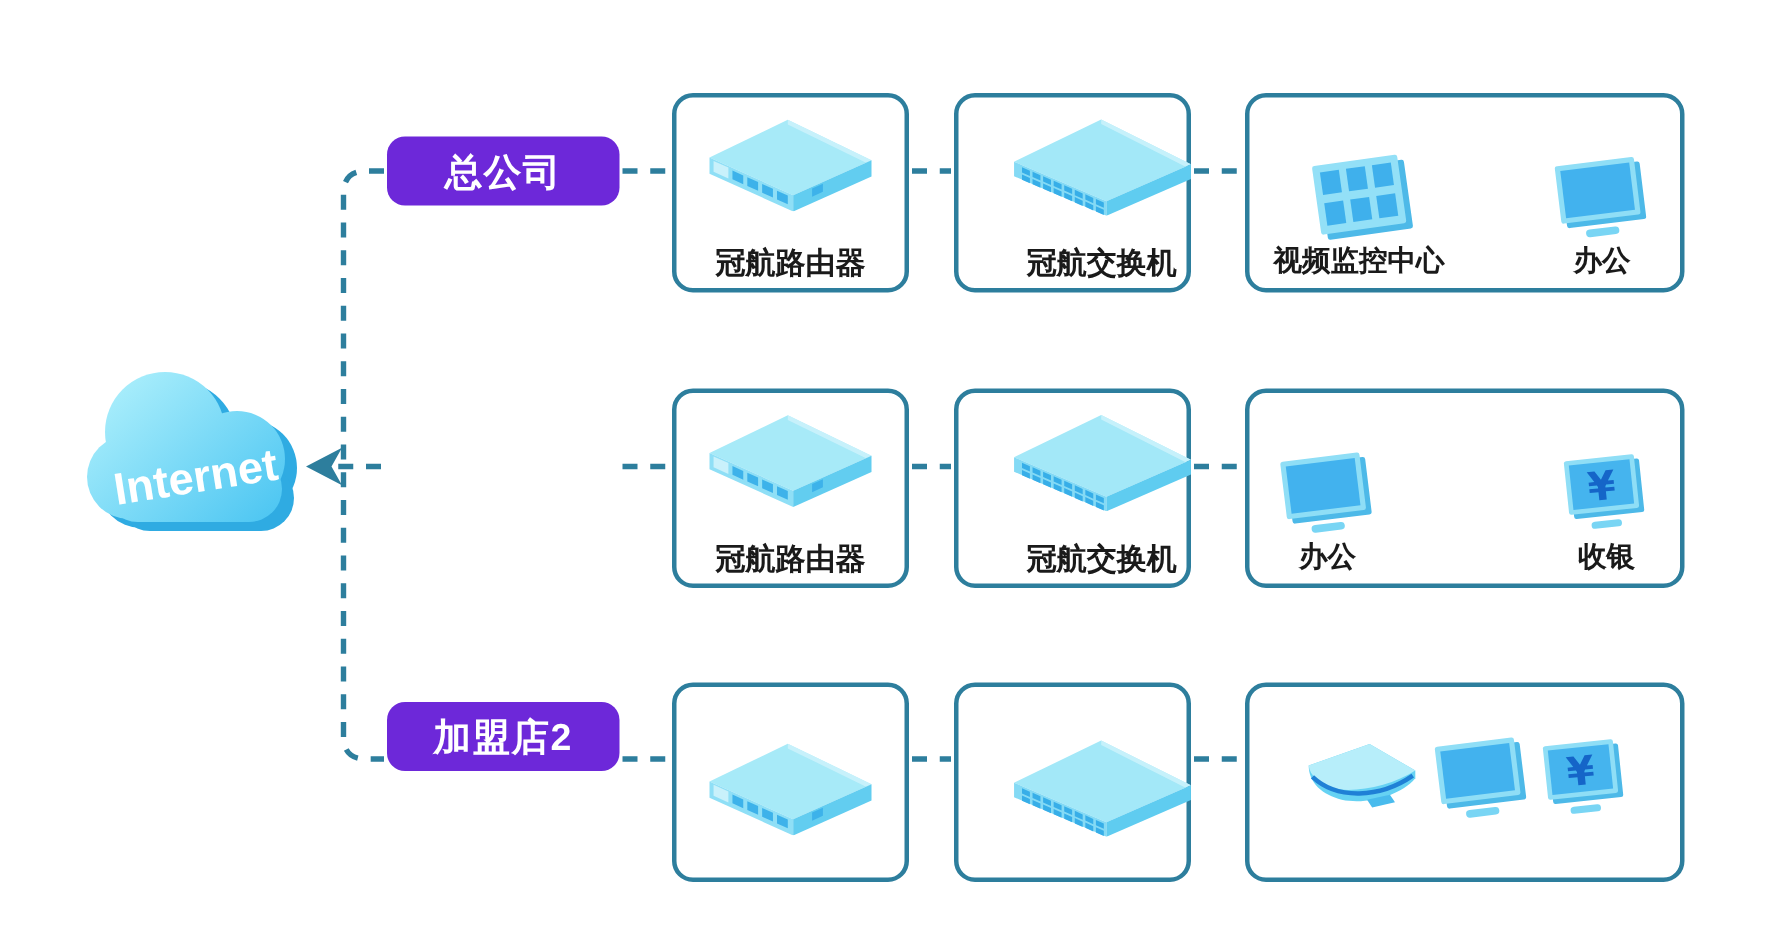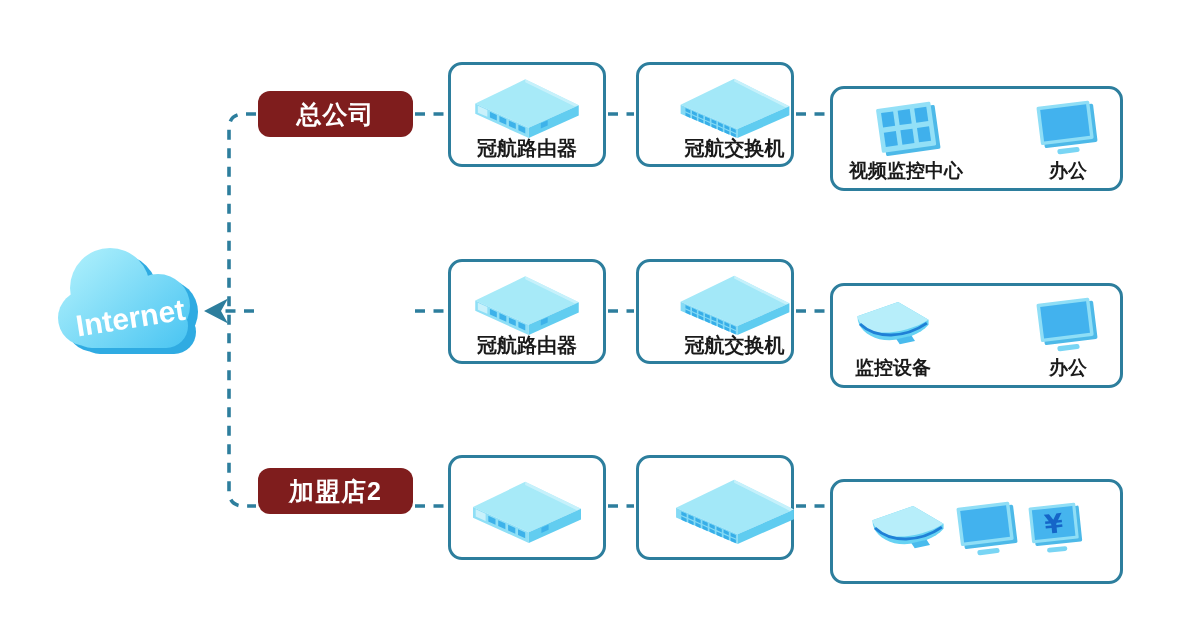--- a/index.html
+++ b/index.html
@@ -2,36 +2,36 @@
 <html><head>
 <meta charset="utf-8">
 <style>
   html,body{margin:0;padding:0;background:#ffffff;}
   body{font-family:"Liberation Sans","DejaVu Sans",sans-serif;}
   .canvas{position:relative;width:1181px;height:621px;background:#fff;overflow:hidden;}
   .wires{position:absolute;left:0;top:0;z-index:1;pointer-events:none;}
   .cloud{position:absolute;left:46px;top:226px;z-index:2;}
   .badge{
     position:absolute;left:258px;width:155px;height:46px;z-index:3;
-    background:#7f1d1d;border-radius:12px;color:#fff;
+    background:#6d28d9;border-radius:12px;color:#fff;
     display:flex;align-items:center;justify-content:center;
     font-size:25px;font-weight:bold;letter-spacing:1px;
   }
   .badge.r0{top:91px}.badge.r1{top:288px}.badge.r2{top:468px}
   .card{
-    position:absolute;height:105px;z-index:3;box-sizing:border-box;
+    position:absolute;height:133px;z-index:3;box-sizing:border-box;
     background:#fff;border:3px solid #2d7e9d;border-radius:14px;
     display:flex;flex-direction:column;align-items:center;justify-content:space-between;
     padding:4px 0 6px;
   }
   .card.r0{top:62px}.card.r1{top:259px}.card.r2{top:455px}
   .card.router{left:448px;width:158px;}
   .card.switch{left:636px;width:158px;padding-left:39px;}
   .card.devices{left:830px;width:293px;flex-direction:row;justify-content:space-between;
-    align-items:stretch;padding:4px 16px 7px;margin-top:24px;}
+    align-items:stretch;padding:4px 16px 7px;}
   .card-label{font-size:20px;font-weight:bold;color:#1a1a1a;line-height:20px;white-space:nowrap;}
   .card.no-label{justify-content:center;}
   .dev-item{display:flex;flex-direction:column;align-items:center;justify-content:flex-end;}
   .card.no-label .dev-item{justify-content:center;}
   .dev-label{font-size:19px;font-weight:bold;color:#1a1a1a;line-height:21px;white-space:nowrap;}
   .ic{display:block;}
 </style>
 </head>
 <body>
 
@@ -182,30 +182,30 @@
     <div class="card-label">冠航路由器</div>
   </div>
   <div class="card switch r1">
     <svg class="ic" width="132" height="75" viewBox="0 0 150 85">
         <use href="#sym-switch"></use>
       </svg>
     <div class="card-label">冠航交换机</div>
   </div>
   <div class="card devices r1">
     <div class="dev-item">
-      <svg class="ic" width="88" height="61" viewBox="0 0 104 72">
-          <use href="#sym-camera"></use>
-        </svg>
-      <div class="dev-label">监控设备</div>
-    </div>
-    <div class="dev-item">
       <svg class="ic" width="72" height="62" viewBox="0 0 84 72">
           <use href="#sym-monitor"></use>
         </svg>
       <div class="dev-label">办公</div>
+    </div>
+    <div class="dev-item">
+      <svg class="ic" width="66" height="61" viewBox="0 0 84 78">
+          <use href="#sym-cash"></use>
+        </svg>
+      <div class="dev-label">收银</div>
     </div>
   </div>
 
   <div class="badge r2">加盟店2</div>
   <div class="card router r2 no-label">
     <svg class="ic" width="126" height="72" viewBox="0 0 140 80">
         <use href="#sym-router"></use>
       </svg>
 
   </div>

